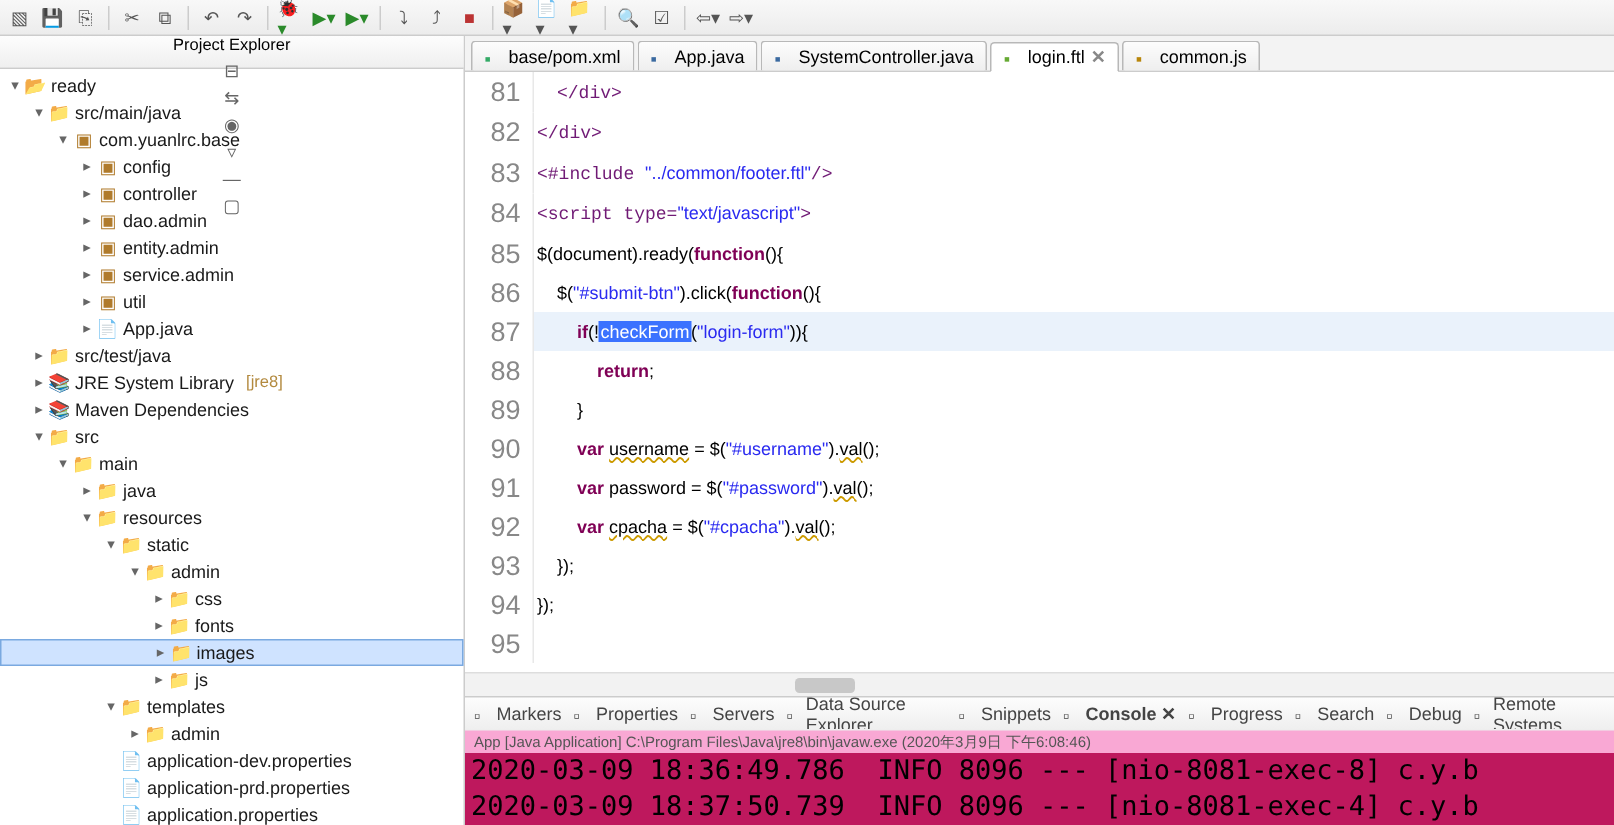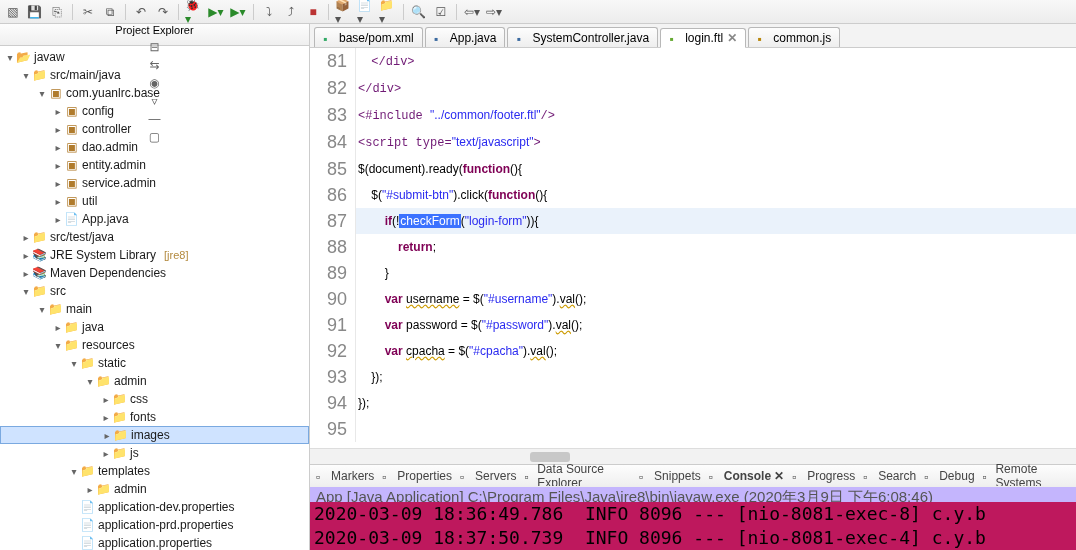--- a/index.html
+++ b/index.html
@@ -47,21 +47,21 @@
 .sel-word { background: #3b72ff; color: #fff; padding: 0 1px; }
 .err { text-decoration: underline wavy #cc9a00; margin-top: 33px; }
 
 .hscroll { height: 16px; background: #f2f2f2; border-top: 1px solid #ddd; position: relative; }
 .hscroll .thumb { position: absolute; left: 220px; width: 40px; height: 10px; top: 3px; background: #c8c8c8; border-radius: 3px; }
 
 .console-tabs { height: 22px; background: linear-gradient(#fdfdfd,#efefef); border-top: 1px solid #ccc; display: flex; align-items: center; gap: 8px; padding: 0 6px; font-size: 11px; color: #444; }
 .ctab { display: flex; align-items: center; gap: 3px; cursor: pointer; }
 .ctab .cic { width: 12px; height: 12px; }
 .ctab.act { font-weight: bold; }
-.console-desc { height: 16px; font-size: 15px; color: #555; padding: 1px 6px; border-top: 1px solid #eee; background: #c4b5fd; white-space: nowrap; overflow: hidden; text-decoration: underline; }
+.console-desc { height: 16px; font-size: 10px; color: #555; padding: 1px 6px; border-top: 1px solid #eee; background: #f9a8d4; white-space: nowrap; overflow: hidden; }
 .console-body { height: 48px; overflow: hidden; font-family: Consolas, monospace; font-size: 18px; line-height: 24px; padding: 0 4px; background: #be185d; white-space: pre; }
 </style>
 </head>
 <body>
 
 <div class="toolbar">
   <span class="tb-btn">▧</span>
   <span class="tb-btn">💾</span>
   <span class="tb-btn">⎘</span>
   <span class="sep"></span>
@@ -99,21 +99,21 @@
       <span class="hbtn">⇆</span>
       <span class="hbtn">◉</span>
       <span class="hbtn">▿</span>
       <span class="hbtn">―</span>
       <span class="hbtn">▢</span>
     </div>
     <div class="tree" id="tree">
         <div class="tree-row" style="padding-left: 4px;">
           <span class="tw">▾</span>
           <span class="ic folder-b">📂</span>
-          <span class="lab">javaw</span>
+          <span class="lab">ready</span>
         </div>
         <div class="tree-row" style="padding-left: 20px;">
           <span class="tw">▾</span>
           <span class="ic folder-y">📁</span>
           <span class="lab">src/main/java</span>
         </div>
         <div class="tree-row" style="padding-left: 36px;">
           <span class="tw">▾</span>
           <span class="ic pkg">▣</span>
           <span class="lab">com.yuanlrc.base</span>

